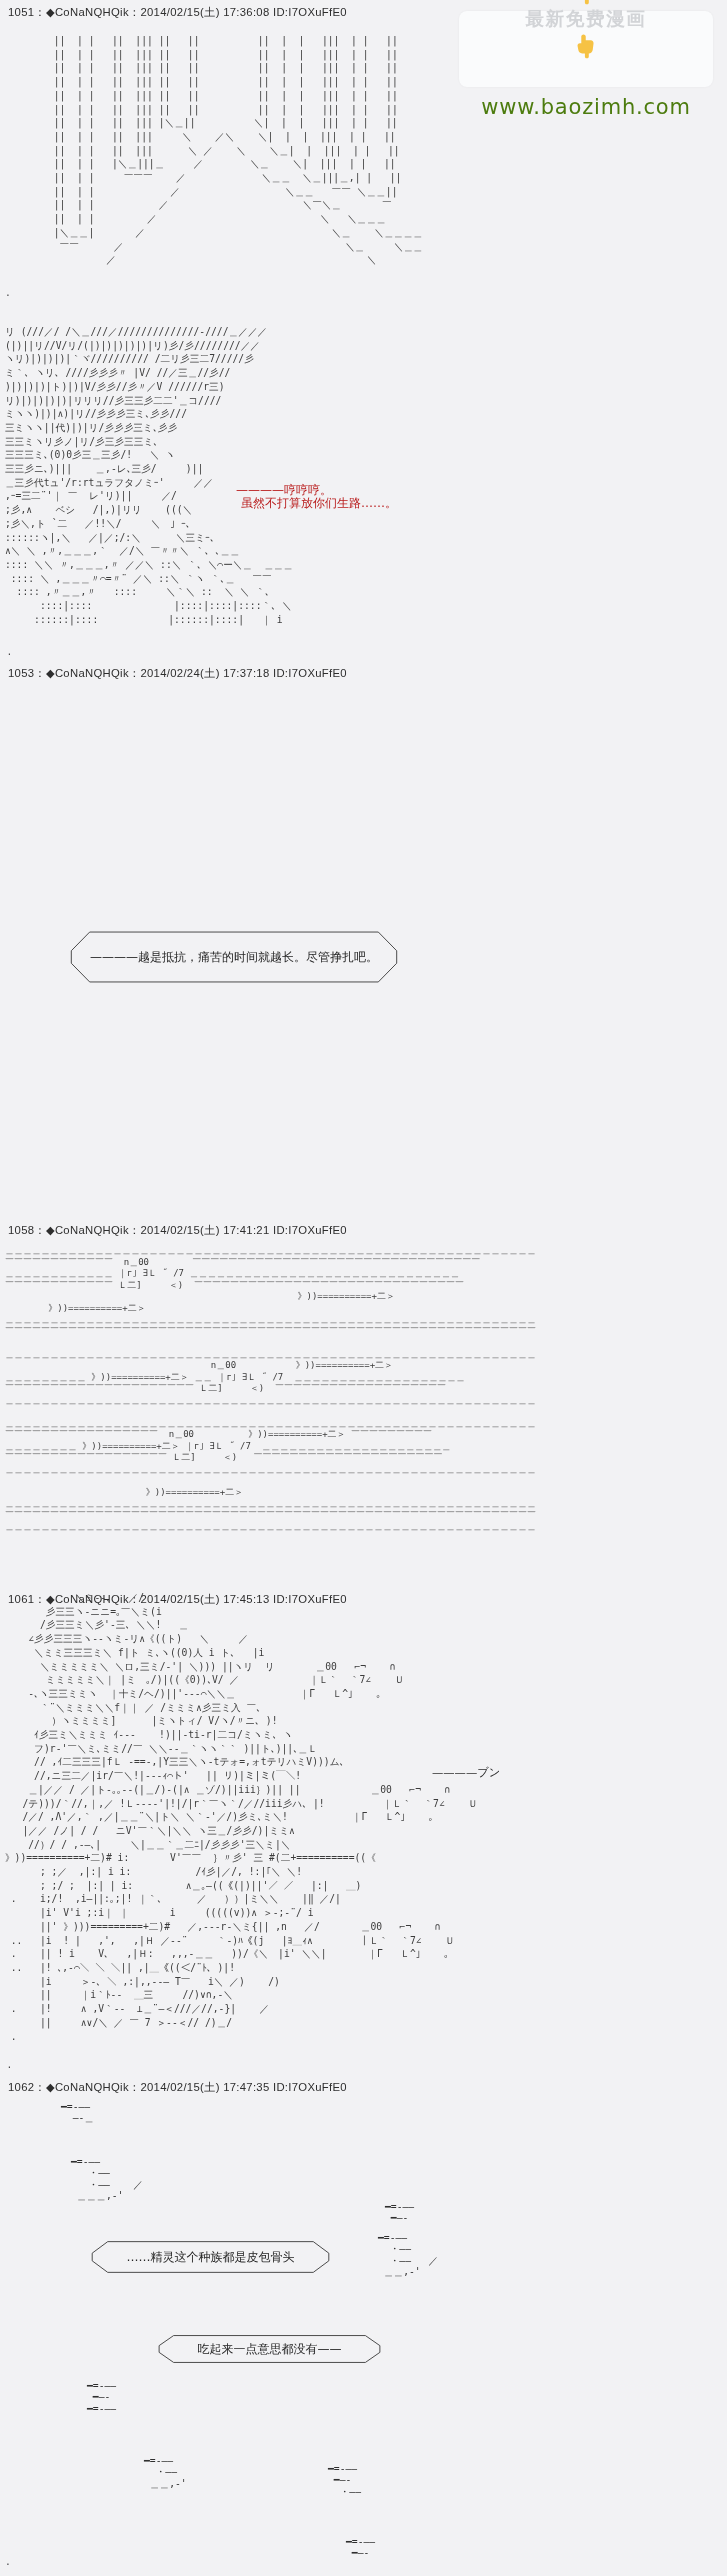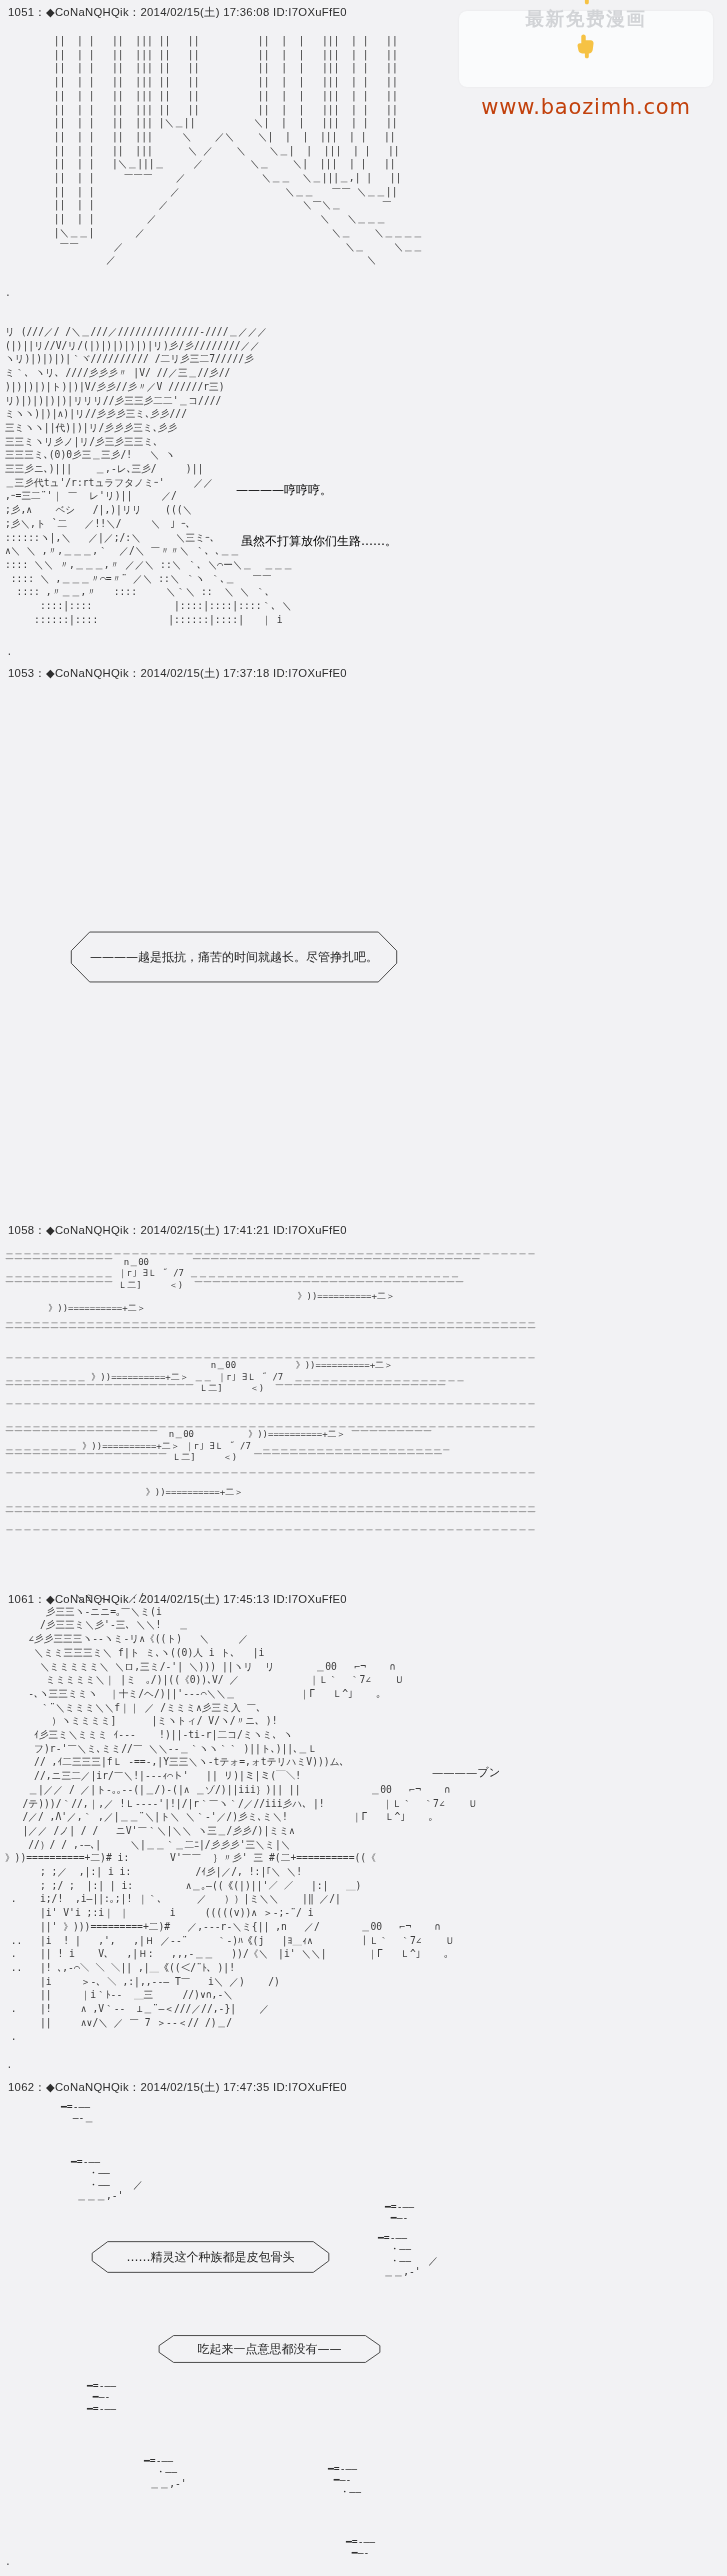--- a/index.html
+++ b/index.html
@@ -13,38 +13,38 @@
   .hdr {
     font:11.3px/1.3 "Liberation Sans","DejaVu Sans",sans-serif;
     color:#2e2e2e; letter-spacing:0.3px;
   }
   pre.aa {
     margin:0; font:9.7px/13.7px "DejaVu Sans Mono","Liberation Mono",monospace;
     color:#3b3b3b; white-space:pre;
   }
   pre.aa.small { font-size:9px; line-height:11.5px; }
   pre.aa.cluster { font-size:9.7px; line-height:11.3px; color:#2f2f2f; }
-  .dialogue { font:12px/1.25 "DejaVu Sans",sans-serif; color:#000000; }
+  .dialogue { font:12px/1.25 "DejaVu Sans",sans-serif; color:#b91c1c; }
   .sfx { font:11.3px/1.2 "DejaVu Sans",sans-serif; color:#2c2c2c; }
   .dot { font:9.7px/1 "DejaVu Sans Mono",monospace; color:#4a4a4a; }
   .bubble { position:absolute; }
   .bubble svg.frame { position:absolute; left:0; top:0; width:100%; height:100%; }
   .bubble polygon { fill:#f2f2f4; stroke:#4c4c4c; stroke-width:1; vector-effect:non-scaling-stroke; }
   .bubble .bubble-text {
     position:absolute; inset:0; display:flex; align-items:center; justify-content:center;
     font:12px/1.2 "DejaVu Sans",sans-serif; color:#262626; white-space:pre;
   }
   .watermark {
     position:absolute; left:459px; top:10.5px; width:254px; height:76px;
     background:#fafbfc; border-radius:8px; box-shadow:0 0 2.4px rgba(0,0,0,.05);
     display:flex; flex-direction:column; align-items:center; justify-content:center; gap:2.4px;
   }
   .wm-row { display:flex; align-items:center; gap:4.9px;flex-direction:column; }
   .wm-title { font:bold 18.6px/1 "DejaVu Sans",sans-serif; color:#d2d4d7; letter-spacing:1.6px; }
-  .wm-url { font:21px/1 "DejaVu Sans",sans-serif; color:#c2410c; letter-spacing:0.8px;margin-top:36px; }
+  .wm-url { font:21px/1 "DejaVu Sans",sans-serif; color:#4d7c0f; letter-spacing:0.8px;margin-top:36px; }
   .hand { width:22.6px; height:26px; flex:0 0 auto; }
 </style>
 </head>
 <body>
 
 <div class="watermark">
   <div class="wm-row">
     <svg class="hand" viewBox="0 0 24 28">
       <path d="M9 1.5c-1.4 0-2.4 1-2.4 2.4v7.2H5.2c-1.8 0-2.9 1.4-2.6 3l.9 4.6c.4 1.9 2 3.3 4 3.3h7.2c2.1 0 3.9-1.6 4.2-3.7l.9-7.1c.2-1.7-1.1-3.3-2.9-3.3h-5.5V3.9c0-1.4-1-2.4-2.4-2.4z" fill="#f6c244"></path>
       <path d="M10.5 19v6.2c0 1.2.9 2.1 2.1 2.1s2.1-.9 2.1-2.1V19z" fill="#f6c244"></path>
@@ -94,24 +94,24 @@
 ;彡＼,ト `二   ／!!＼/     ＼ゞ｣ ｰ､
 ::::::ヽ|,＼   ／|／;/:＼      ＼三ミｰ､
 ∧＼ ＼ ,〃,＿＿＿,｀  ／/＼ ￣〃〃＼ ｀､ ､＿＿
 :::: ＼＼ 〃,＿＿＿,〃 ／／＼ ::＼ ｀､ ＼⌒ー＼＿  ＿＿＿
  :::: ＼ ,＿＿＿〃⌒=〃¨ ／＼ ::＼ ｀ヽ ｀､＿   ￣￣
   :::: ,〃＿＿,〃   ::::     ＼｀＼ ::  ＼ ＼ ｀､
       ::::|::::              |::::|::::|::::｀､ ＼
      ::::::|::::            |::::::|::::|   ｜ i
  </pre>
 <div class="abs dialogue" style="left:236px; top:483px;">————哼哼哼。</div>
-<div class="abs dialogue" style="left:241px; top:534px;">虽然不打算放你们生路……。</div>
+<div class="abs dialogue" style="left:241px; top:496px;">虽然不打算放你们生路……。</div>
 <div class="abs dot" style="left:6.5px; top:647px;">.</div>
 
-<div class="abs hdr" style="left:8px; top:666px;">1053：◆CoNaNQHQik：2014/02/15(土) 17:37:18 ID:I7OXuFfE0</div>
+<div class="abs hdr" style="left:8px; top:666px;">1053：◆CoNaNQHQik：2014/02/24(土) 17:37:18 ID:I7OXuFfE0</div>
 <div class="bubble" style="left:70px; top:931px; width:328px; height:52px;">
   <svg class="frame" viewBox="0 0 100 100" preserveAspectRatio="none">
     <polygon points="6,2 94,2 99.6,38 99.6,62 94,98 6,98 0.4,62 0.4,38"></polygon>
   </svg>
   <span class="bubble-text">————越是抵抗，痛苦的时间就越长。尽管挣扎吧。</span>
 </div>
 
 <div class="abs hdr" style="left:8px; top:1223px;">1058：◆CoNaNQHQik：2014/02/15(土) 17:41:21 ID:I7OXuFfE0</div>
 <pre class="abs aa small" style="left:4.9px; top:1245px;">＿＿＿＿＿＿＿＿＿＿＿＿＿＿＿＿＿＿＿＿＿＿＿＿＿＿＿＿＿＿＿＿＿＿＿＿＿＿＿＿＿＿＿＿＿＿＿＿＿＿＿＿＿＿＿＿＿＿＿
 ￣￣￣￣￣￣￣￣￣￣￣￣  n＿00        ￣￣￣￣￣￣￣￣￣￣￣￣￣￣￣￣￣￣￣￣￣￣￣￣￣￣￣￣￣￣￣￣

